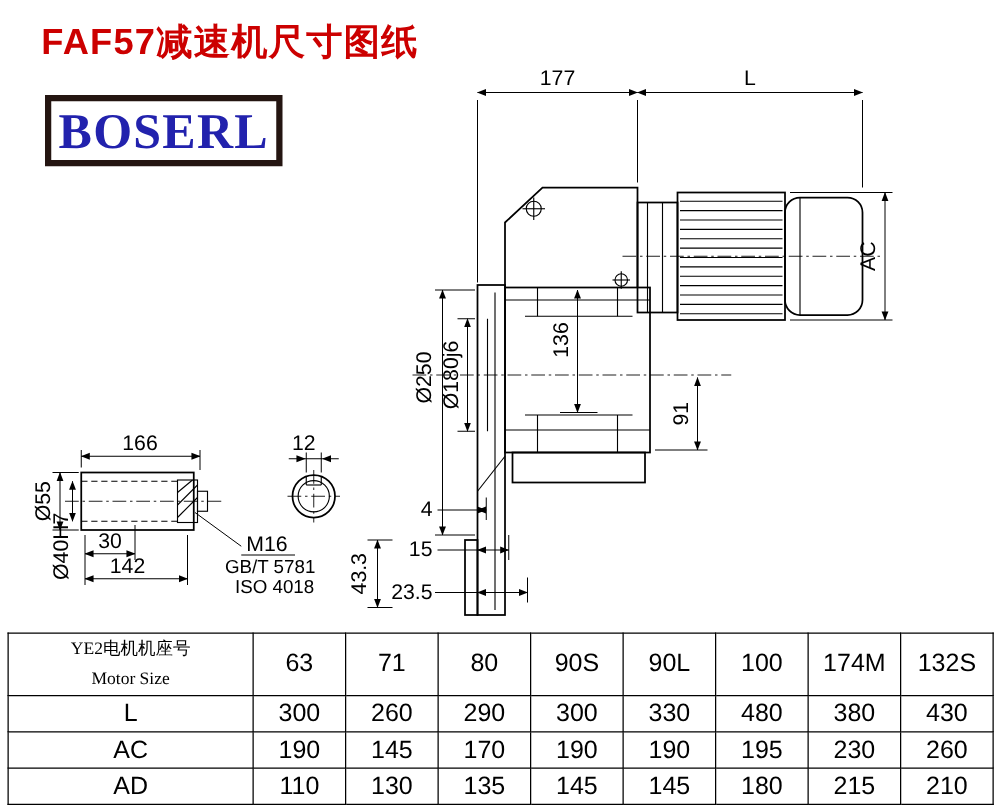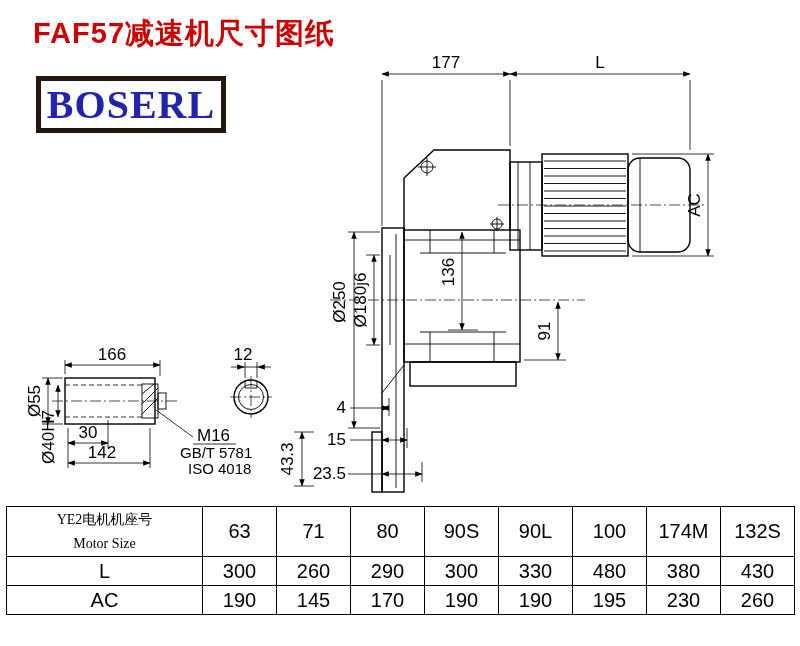--- a/index.html
+++ b/index.html
@@ -250,14 +250,25 @@
       <td>AC</td>
       <td>190</td>
       <td>145</td>
       <td>170</td>
       <td>190</td>
       <td>190</td>
       <td>195</td>
       <td>230</td>
       <td>260</td>
     </tr>
+    <tr>
+      <td>AD</td>
+      <td>110</td>
+      <td>130</td>
+      <td>135</td>
+      <td>145</td>
+      <td>145</td>
+      <td>180</td>
+      <td>215</td>
+      <td>210</td>
+    </tr>
   </tbody>
 </table>
 
 </body></html>

